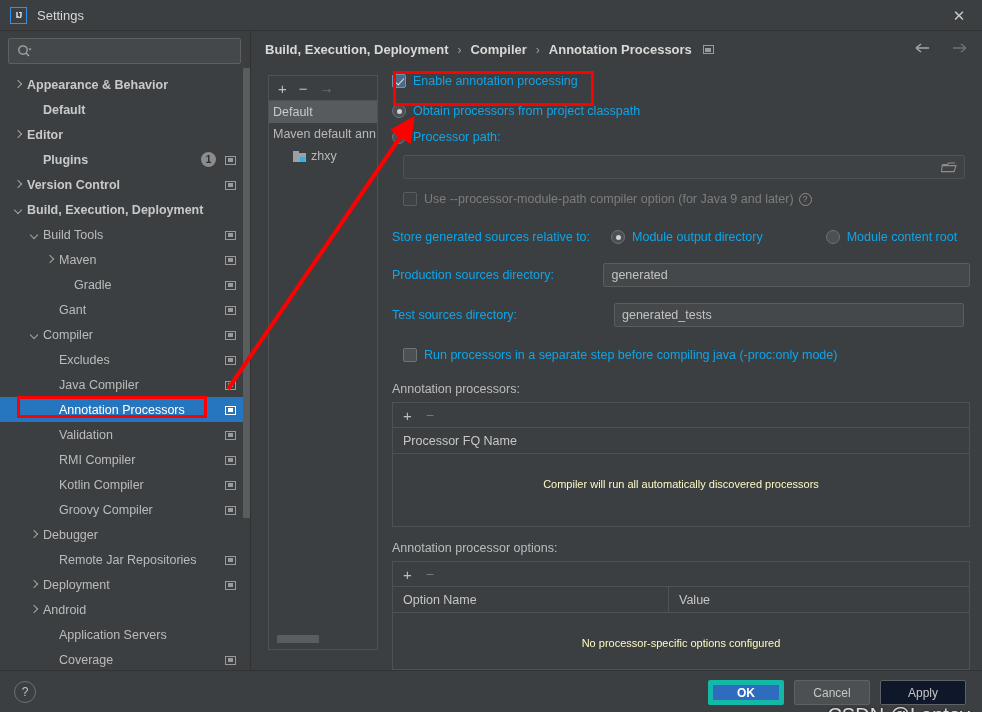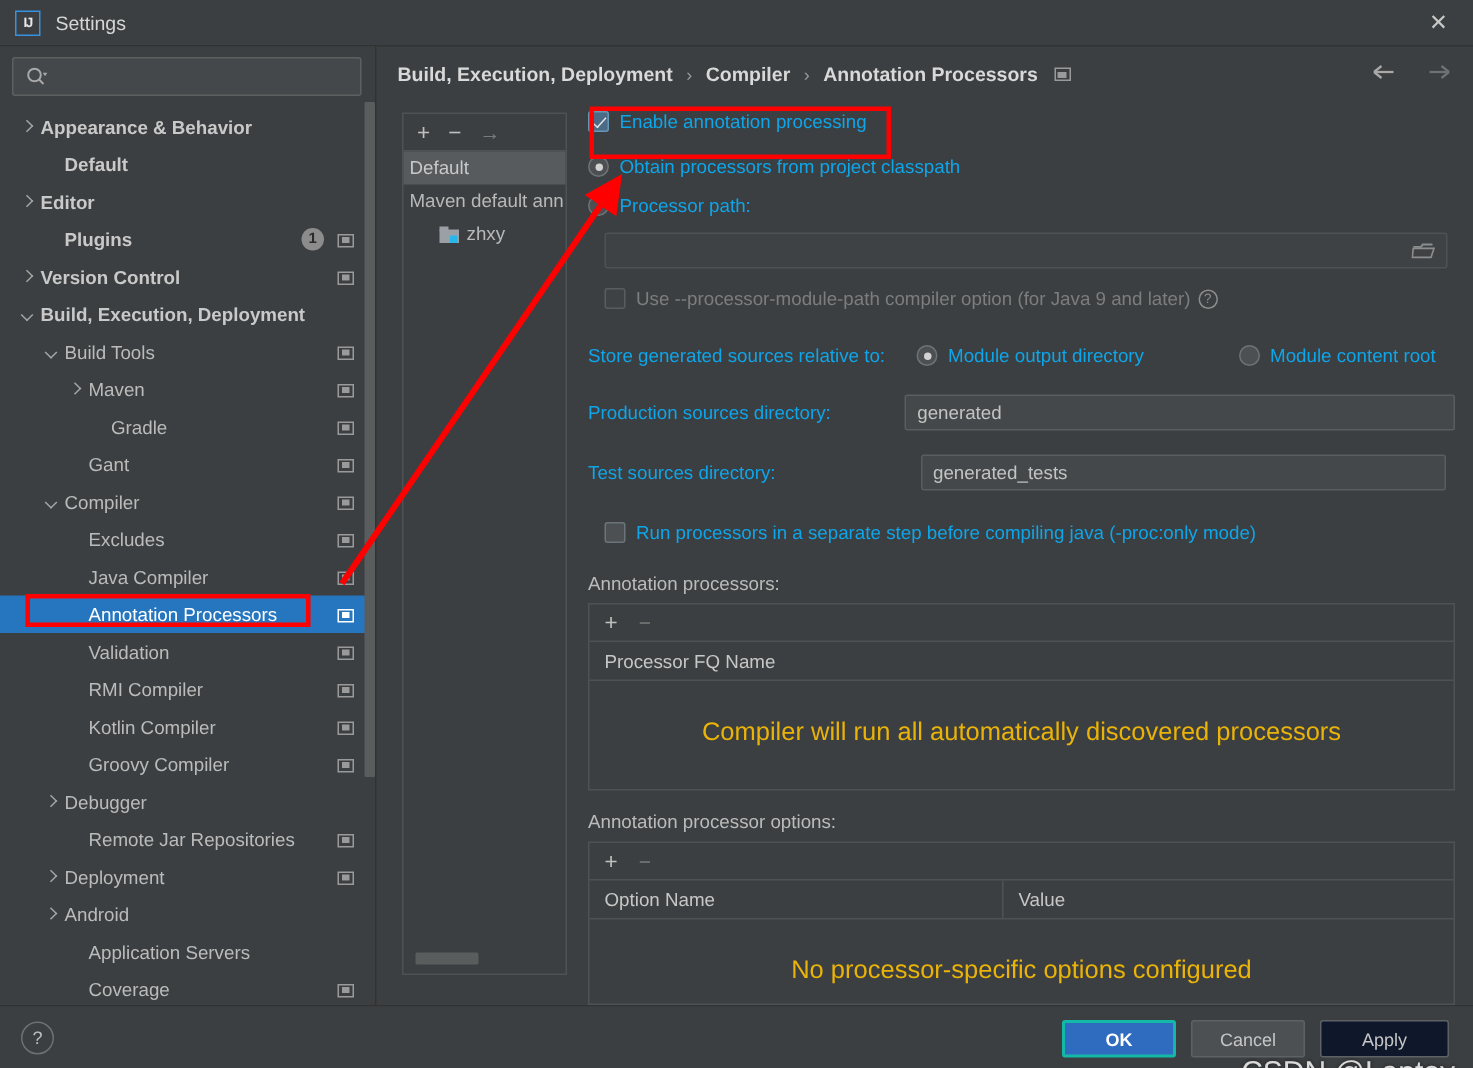--- a/index.html
+++ b/index.html
@@ -242,21 +242,21 @@
   }
   .tbl-head {
     height: 26px; display: flex; align-items: center;
     border-bottom: 1px solid #4f5254;
     color: #c7c7c7; font-size: 12.5px;
   }
   .tbl-head .c1 { padding-left: 10px; }
   .tbl-head .c2 { padding-left: 10px; border-left: 1px solid #4f5254; height: 100%; display: flex; align-items: center;}
   .tbl-empty {
     display: flex; align-items: flex-start; justify-content: center;
-    color: #eab308; font-size: 17px; padding-top: 24px;
+    color: #fef9c3; font-size: 11px; padding-top: 24px;
   }
   .sec-label { color: #bbbbbb; font-size: 12.5px; margin-bottom: 6px; }
 
   
   .bottom-sep {
     position: absolute; left: 0; top: 670px; width: 982px; height: 1px;
     background: #323232;
   }
   .bottombar {
     position: absolute; left: 0; top: 671px; width: 982px; height: 41px;
@@ -270,21 +270,21 @@
     font-size: 12px;
   }
   .btn {
     position: absolute; top: 9px; height: 25px;
     display: flex; align-items: center; justify-content: center;
     font-size: 12px; border-radius: 2px;
   }
   .btn-ok {
     right: 198px; width: 76px; background: #365880;
     background: #2f6cc0; color: #ffffff; font-weight: bold;
-    border: 2px solid #14b8a6;
+    border: 5px solid #14b8a6;
   }
   .btn-cancel {
     right: 112px; width: 76px; background: #4c5052;
     border: 1px solid #5e6264; color: #c6c6c6;
   }
   .btn-apply {
     right: 16px; width: 86px; background: #0f172a;
     border: 1px solid #5e6264; color: #c6c6c6;
   }
 

